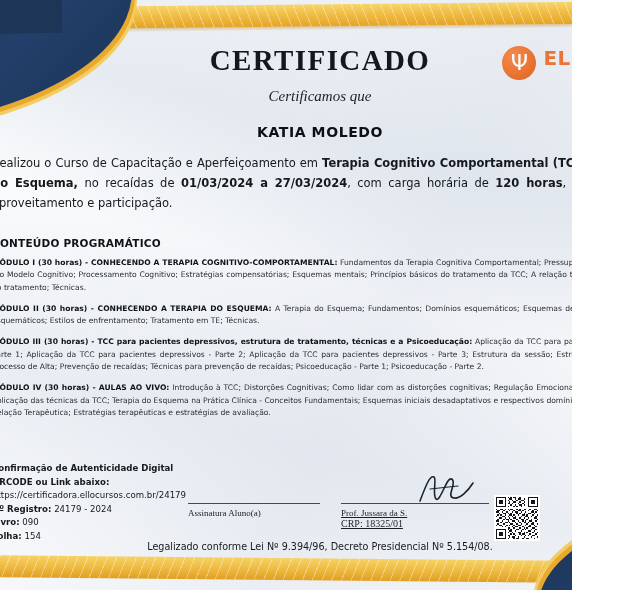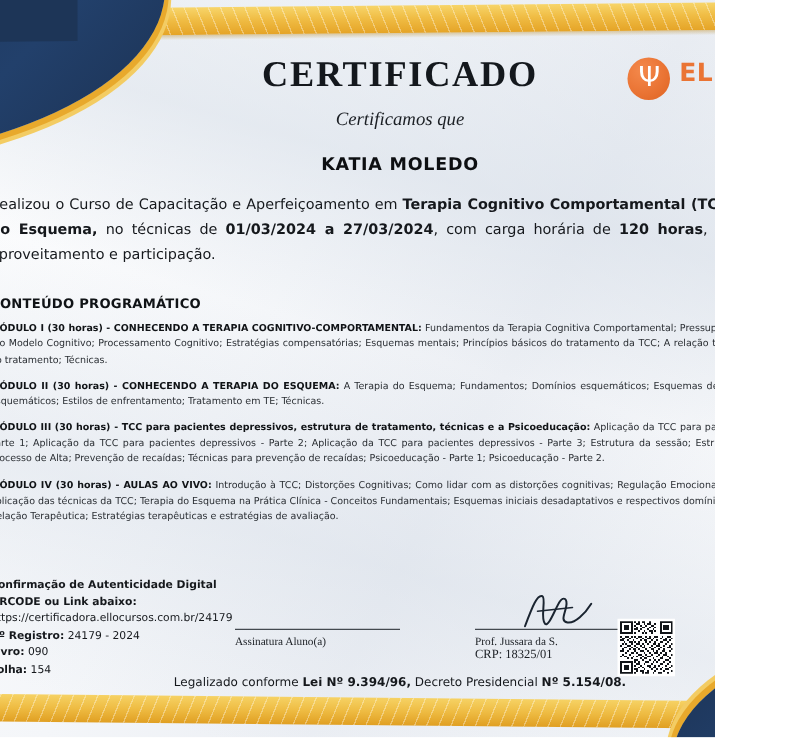--- a/index.html
+++ b/index.html
@@ -248,41 +248,41 @@
     border-top: 1px solid #43494f;
   }
   .sig .cap {
     margin-top: 4px;
     font-size: 9px;
   }
   .sig .cap2 {
     font-size: 10px;
   }
   .sig-student { left: 246px; top: 503px; width: 132px; }
-  .sig-teacher { left: 438px; top: 503px; width: 148px; }
+  .sig-teacher { left: 399px; top: 503px; width: 148px; text-decoration: underline; }
 
   .scribble {
     position: absolute;
     left: 468px;
     top: 469px;
     width: 70px;
     height: 38px;
     pointer-events: none;
   }
 
   
   .legal {
     position: absolute;
     left: 0; right: 0;
     top: 541px;
     text-align: center;
     font-size: 9.6px;
     color: #15181c;
   }
-  .legal b { font-weight: bold; }
+  .legal b { font-weight: normal; }
 
   
   .qr {
     position: absolute;
     left: 552px;
     top: 495px;
     width: 42px;
     height: 42px;
     background: #ffffff;
     padding: 2px;
@@ -352,21 +352,21 @@
       <div class="brand-mark">
         <span>Ψ</span>
       </div>
       <div class="brand-wordmark">
         <div class="brand-name">ELLOCURSOS</div>
         <div class="brand-tag">PSICOLOGIA</div>
       </div>
     </div>
 
     <div class="body-text">
-      <span>Realizou o Curso de Capacitação e Aperfeiçoamento em </span><b>Terapia Cognitivo Comportamental (TCC) e Terapia do Esquema,</b><span> no técnicas de </span><b>01/03/2024</b><b> a </b><b>27/03/2024</b><span>, com carga horária de </span><b>120 horas</b><span>, com </span><b>23%</b><span> de aproveitamento e participação.</span>
+      <span>Realizou o Curso de Capacitação e Aperfeiçoamento em </span><b>Terapia Cognitivo Comportamental (TCC) e Terapia do Esquema,</b><span> no recaídas de </span><b>01/03/2024</b><b> a </b><b>27/03/2024</b><span>, com carga horária de </span><b>120 horas</b><span>, com </span><b>23%</b><span> de aproveitamento e participação.</span>
     </div>
 
     <div class="program-title">CONTEÚDO PROGRAMÁTICO</div>
 
     <div class="modules">
       <div class="module">
         <span class="mod-head">MÓDULO I (30 horas) - CONHECENDO A TERAPIA COGNITIVO-COMPORTAMENTAL:</span><span> Fundamentos da Terapia Cognitiva Comportamental; Pressupostos básicos da TCC e o Modelo Cognitivo; Processamento Cognitivo; Estratégias compensatórias; Esquemas mentais; Princípios básicos do tratamento da TCC; A relação terapêutica; Estrutura do tratamento; Técnicas.</span>
       </div>
       <div class="module">
         <span class="mod-head">MÓDULO II (30 horas) - CONHECENDO A TERAPIA DO ESQUEMA:</span><span> A Terapia do Esquema; Fundamentos; Domínios esquemáticos; Esquemas desadaptativos; Modos esquemáticos; Estilos de enfrentamento; Tratamento em TE; Técnicas.</span>

